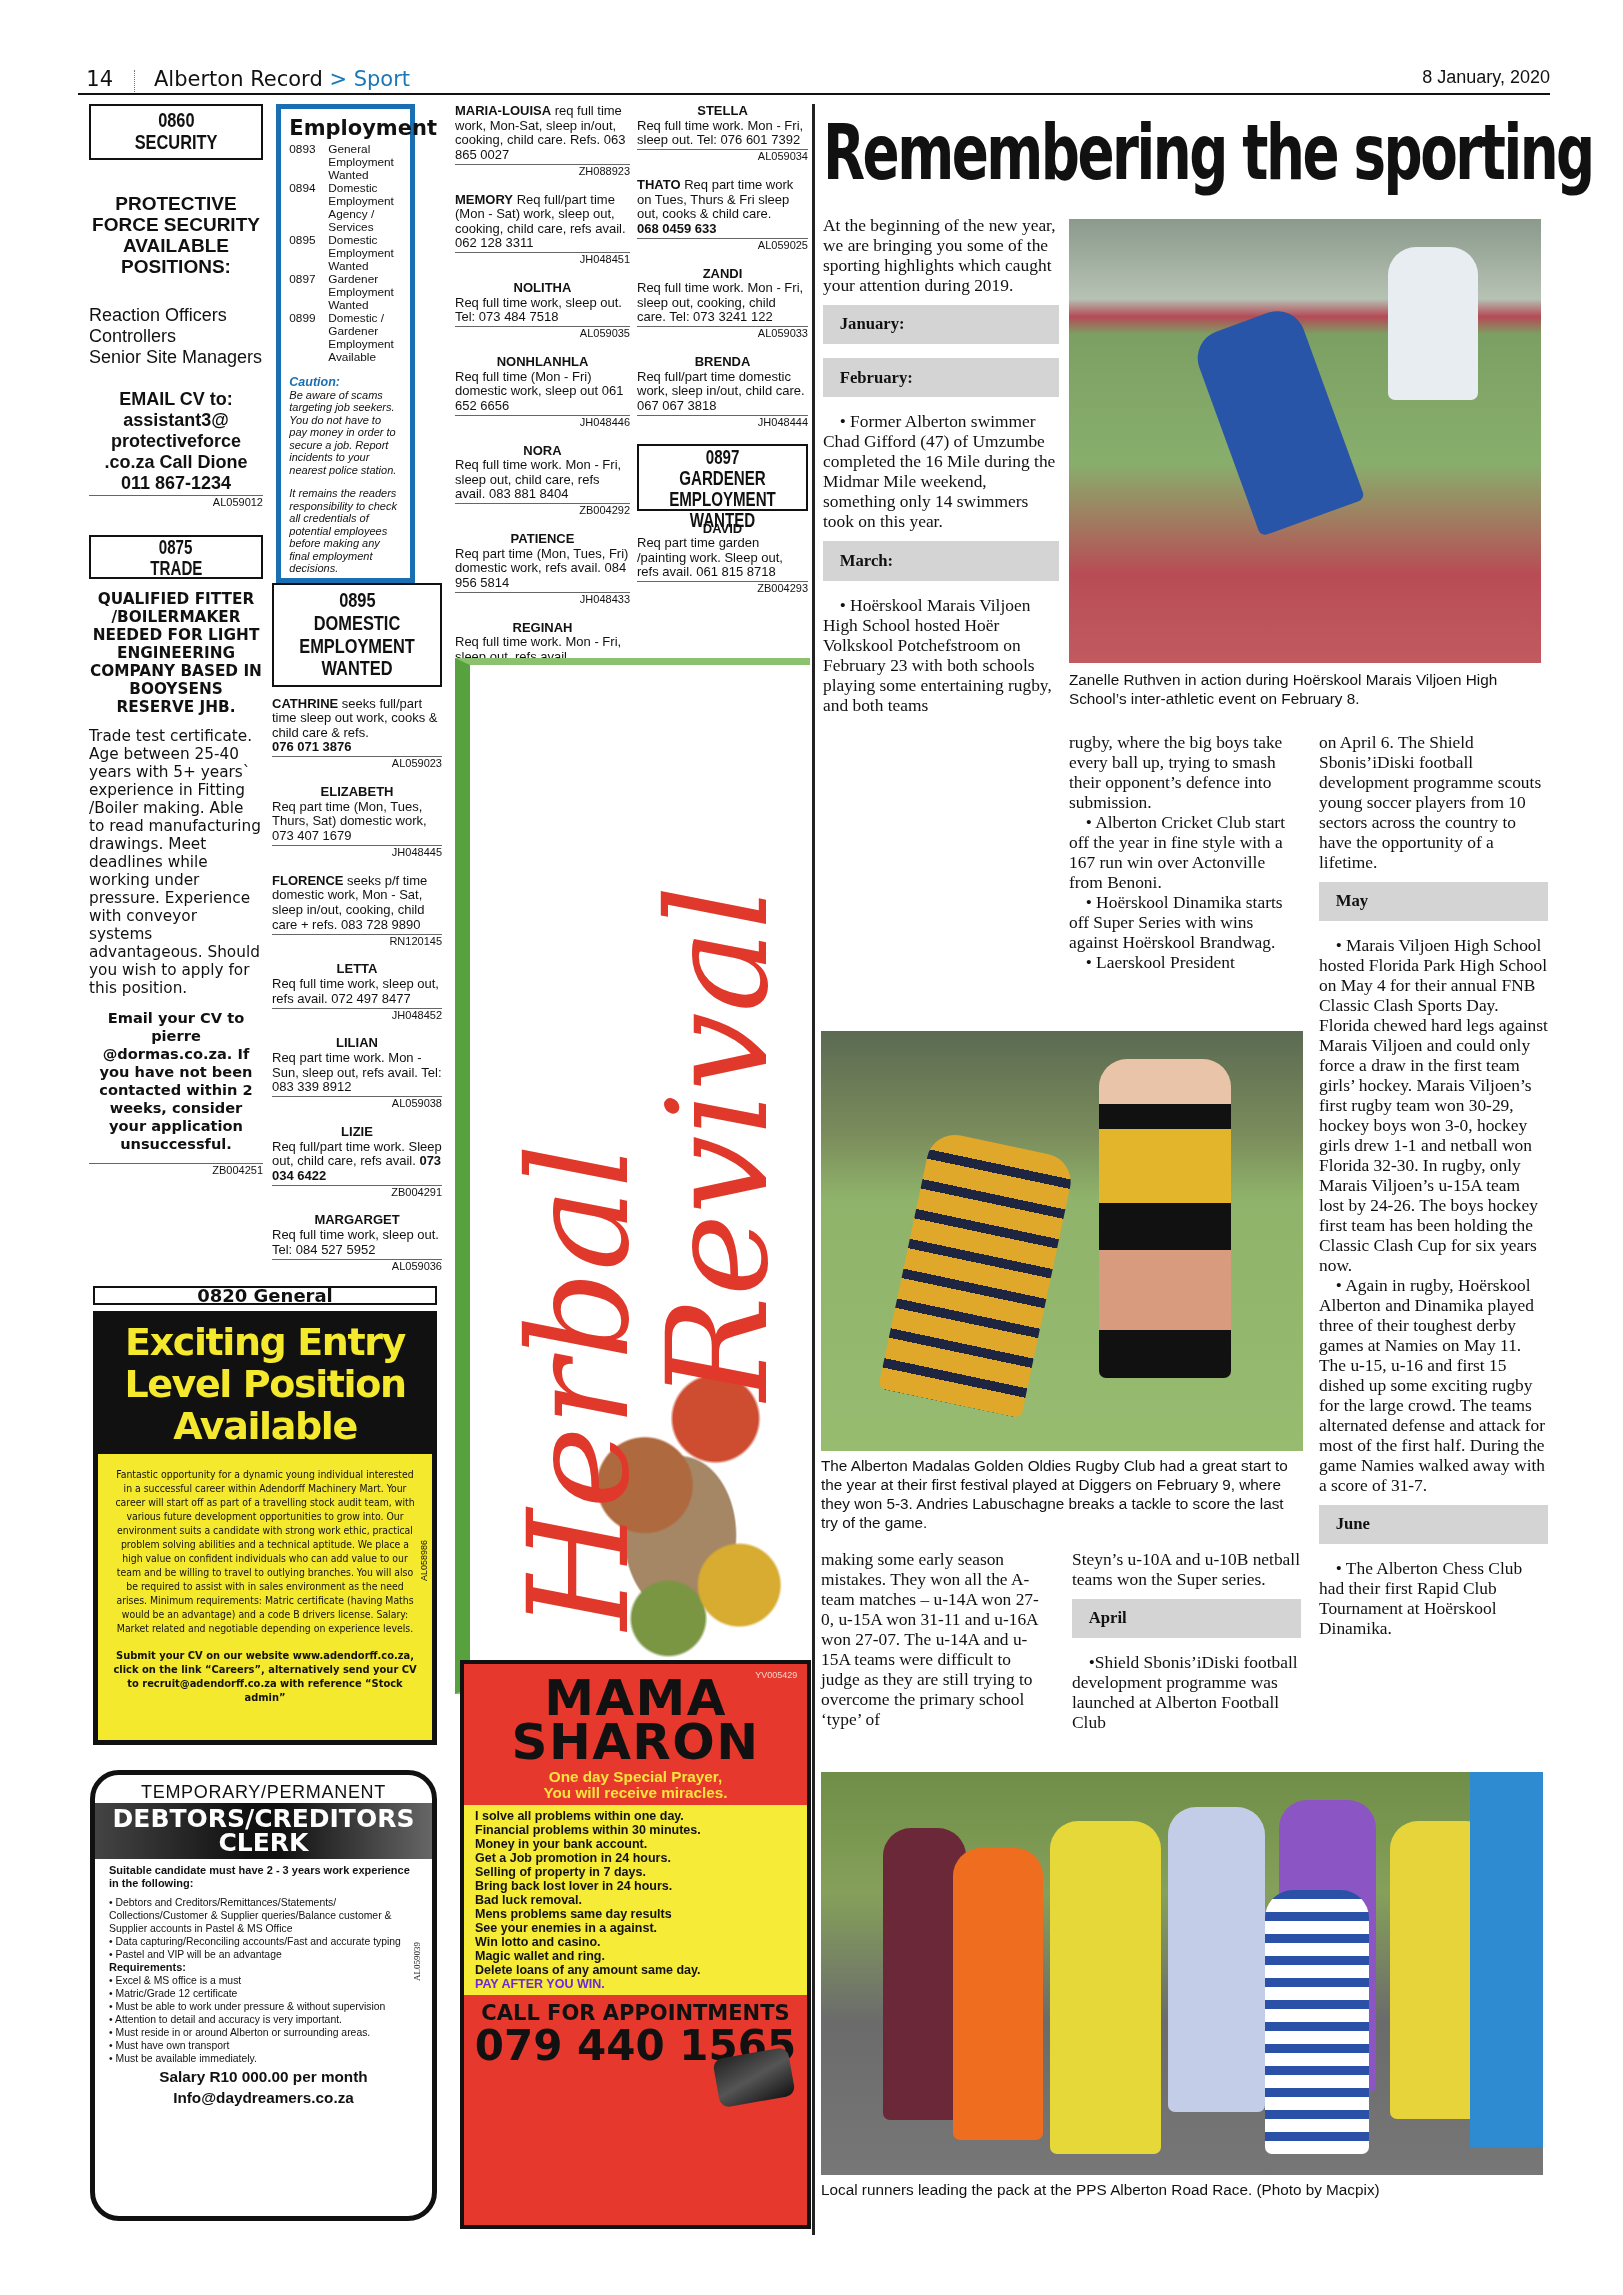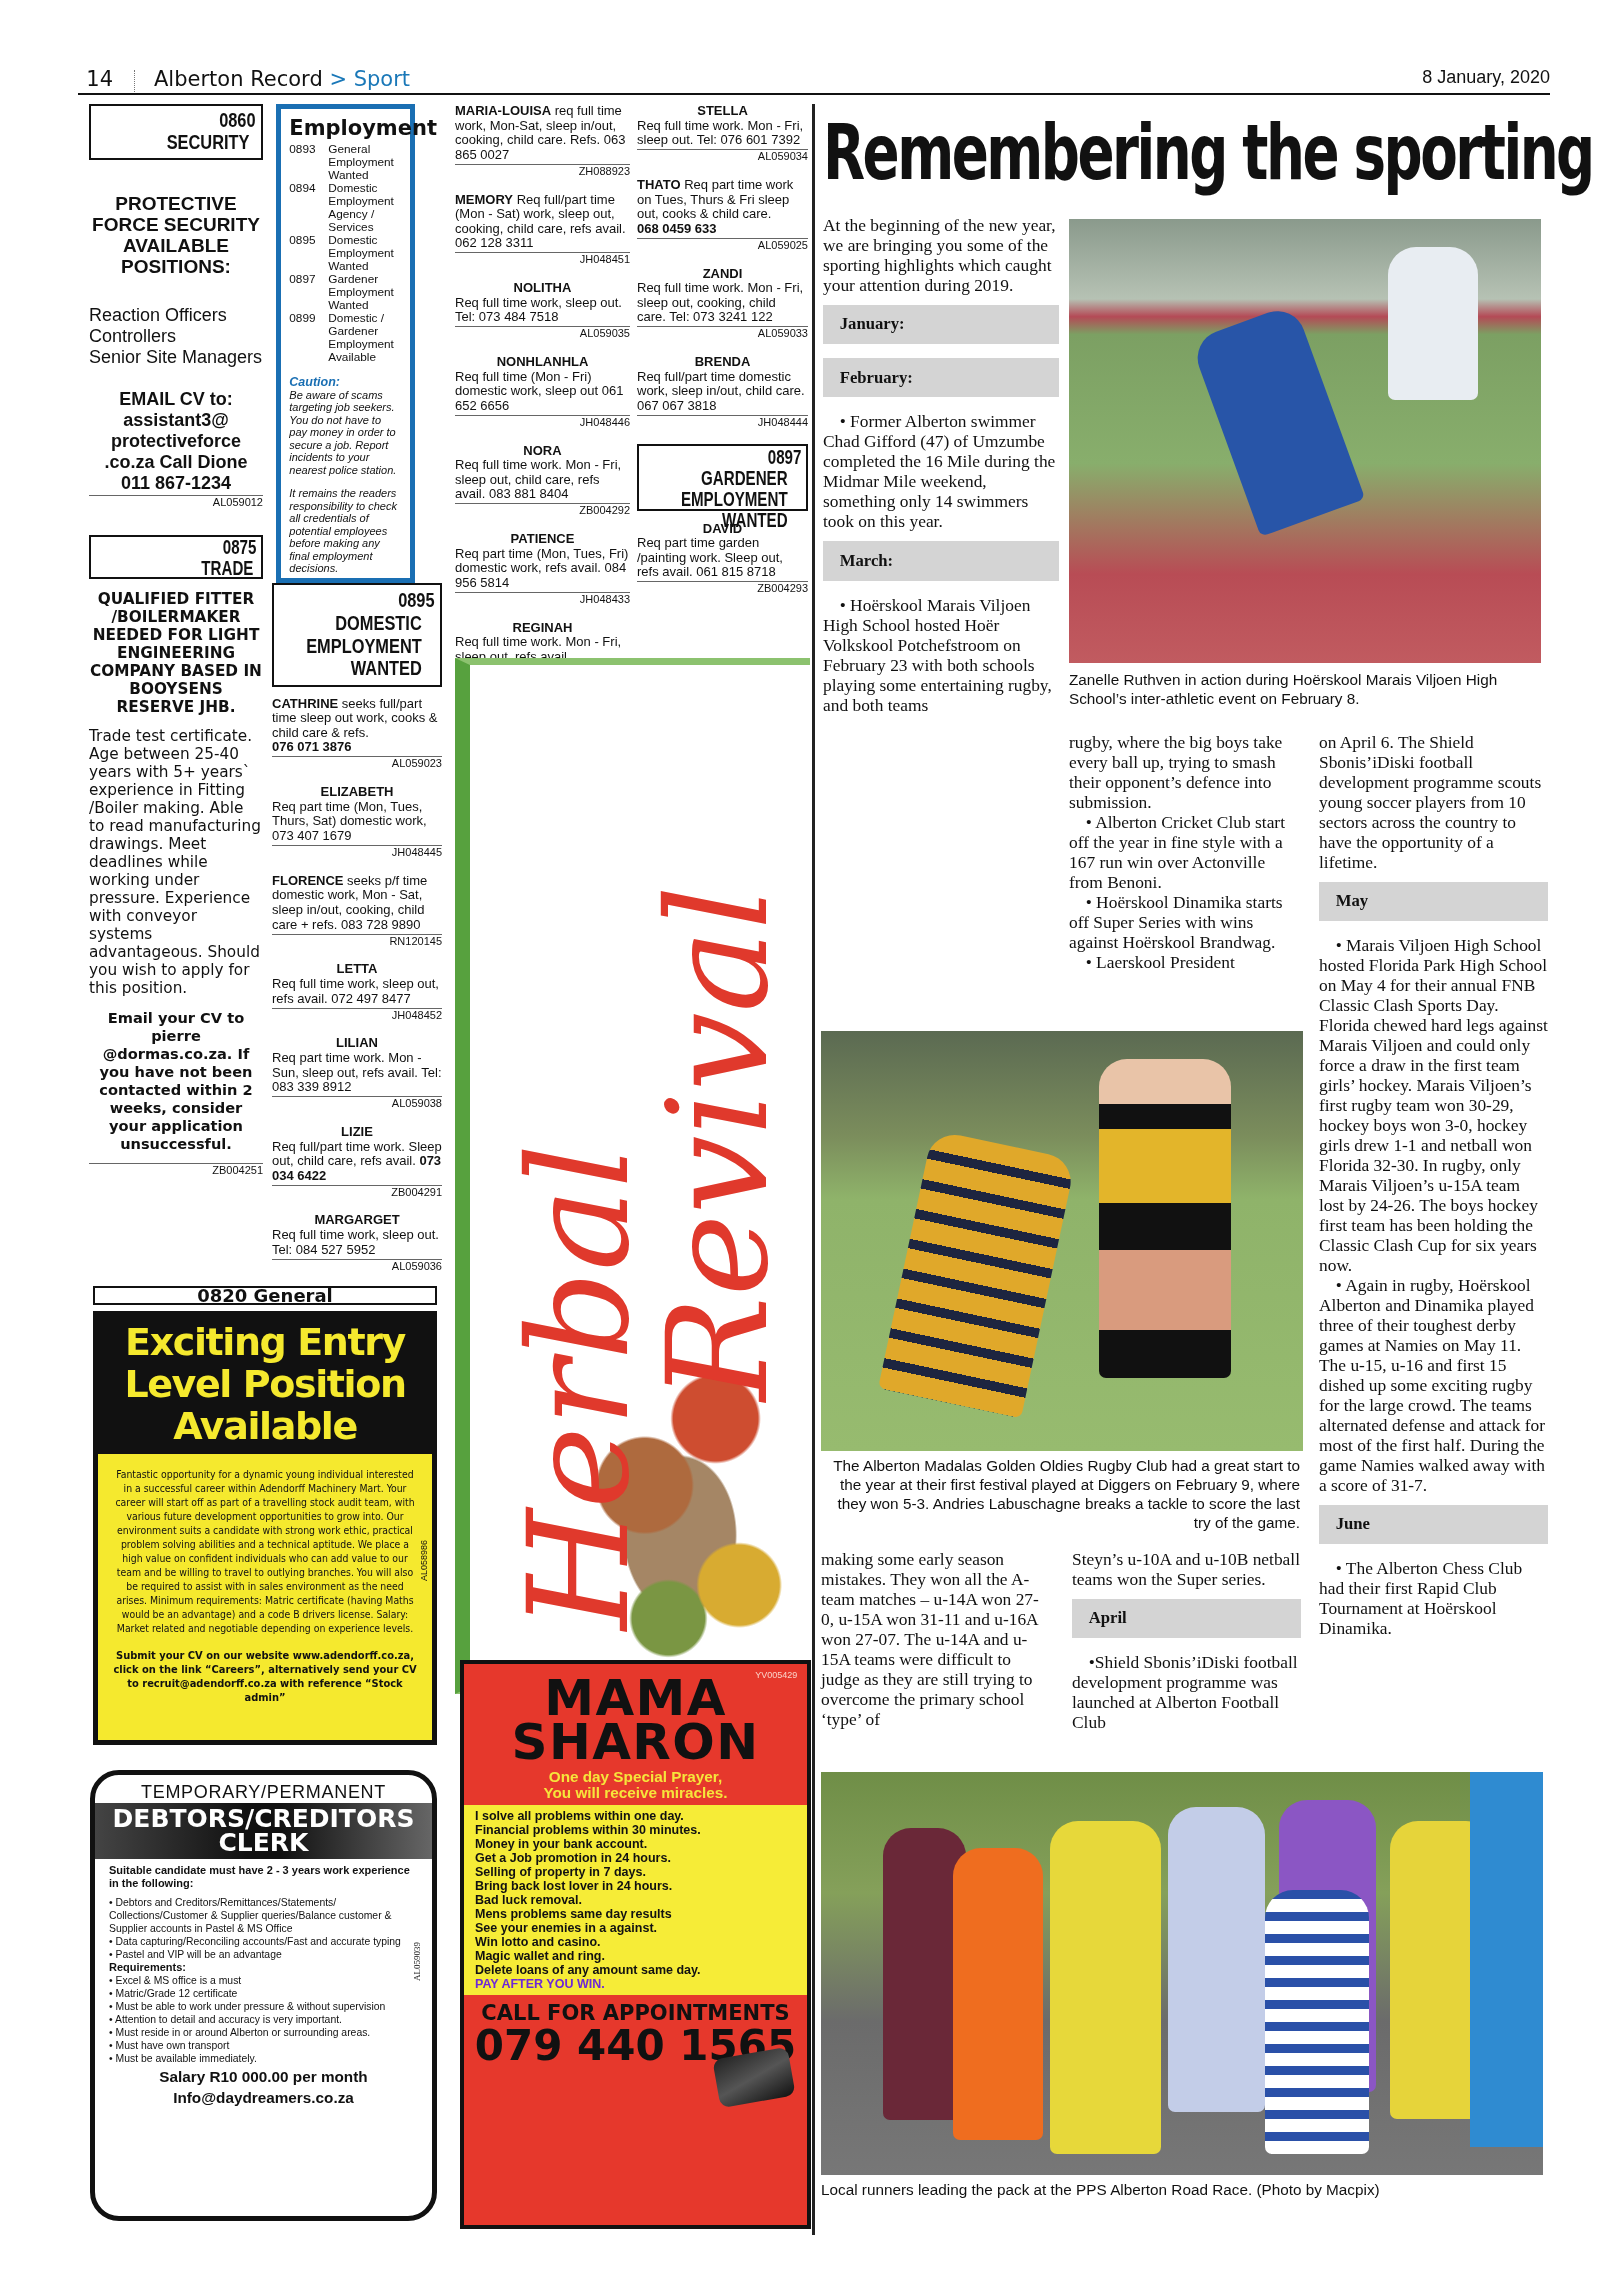--- a/index.html
+++ b/index.html
@@ -6,21 +6,21 @@
   body{width:1624px;height:2295px;background:#fff;position:relative;font-family:"Liberation Sans",sans-serif;color:#111;overflow:hidden;}
   .abs{position:absolute;}
   
   .mast{left:78px;top:67px;width:1472px;height:28px;border-bottom:2.8px solid #111;}
   .mast .pg{position:absolute;left:8.3px;top:0;font-size:21px;font-family:"DejaVu Sans",sans-serif;}
   .mast .sep{position:absolute;left:56px;top:2.8px;height:22px;border-left:1.4px dotted #777;}
   .mast .pub{position:absolute;left:76px;top:0;font-size:21px;font-family:"DejaVu Sans",sans-serif;}
   .mast .sec{color:#1a78b8;}
   .mast .date{position:absolute;right:0;top:0;font-size:18px;font-family:"Liberation Sans",sans-serif;}
   
-  .catbox{border:2.8px solid #111;text-align:right;font-family:"Liberation Sans",sans-serif;font-weight:bold;line-height:1.08;}
+  .catbox{border:2.8px solid #111;text-align:center;font-family:"Liberation Sans",sans-serif;font-weight:bold;line-height:1.08;}
   .cond{transform:scaleX(.78);display:inline-block;}
   .ref{text-align:right;font-size:11px;border-top:0.7px solid #666;margin-top:1.4px;padding-top:0;line-height:12.5px;}
   .ad{font-size:13px;line-height:14.6px;margin-bottom:15.3px;}
   .ad b.n{font-weight:bold;}
   .ad .hd{text-align:center;font-weight:bold;font-size:13px;}
   
   .col1{left:89px;top:104px;width:174px;}
   .sec-text{font-size:18px;line-height:21px;}
   .bold-c{font-weight:bold;text-align:center;}
   
@@ -281,21 +281,21 @@
   <p class="ind">• Marais Viljoen High School hosted Florida Park High School on May 4 for their annual FNB Classic Clash Sports Day. Florida chewed hard legs against Marais Viljoen and could only force a draw in the first team girls’ hockey. Marais Viljoen’s first rugby team won 30-29, hockey boys won 3-0, hockey girls drew 1-1 and  netball won Florida 32-30. In rugby, only Marais Viljoen’s u-15A team lost by 24-26. The boys hockey first team has been holding the Classic Clash Cup for six years now.</p>
   <p class="ind">• Again in rugby, Hoërskool Alberton and Dinamika played three of their toughest derby games at Namies on May 11. The u-15, u-16 and first 15 dished up some exciting rugby for the large crowd. The teams alternated defense and attack for most of the first half. During the game Namies walked away with a score of 31-7.</p>
   <div class="month">June</div>
   <p class="ind">• The Alberton Chess Club had their first Rapid Club Tournament at Hoërskool Dinamika.</p>
 </div>
 
 <div class="abs photo rugby" style="left:821px;top:1031px;width:482px;height:420px;">
   <div class="fig" style="left:83px;top:111px;width:146px;height:264px;background:repeating-linear-gradient(0deg,#e0a82a 0 21px,#1d2540 21px 30.5px);transform:rotate(12deg);"></div>
   <div class="fig" style="left:278px;top:28px;width:132px;height:319px;background:linear-gradient(180deg,#e9c4a8 0 14%,#111 14% 22%,#e3b52a 22% 45%,#111 45% 60%,#d99b7e 60% 85%,#111 85%);"></div>
 </div>
-<div class="abs cap" style="left:821px;top:1456px;width:479px;text-align:right;">The Alberton Madalas Golden Oldies Rugby Club had a great start to the year at their first festival played at Diggers on February 9, where they won 5-3. Andries Labuschagne breaks a tackle to score the last try of the game.</div>
+<div class="abs cap" style="left:821px;top:1456px;width:479px;">The Alberton Madalas Golden Oldies Rugby Club had a great start to the year at their first festival played at Diggers on February 9, where they won 5-3. Andries Labuschagne breaks a tackle to score the last try of the game.</div>
 
 <div class="abs art" style="left:821px;top:1549px;width:229px;">
   <p>making some early season mistakes. They won all the A-team matches – u-14A won 27-0, u-15A won 31-11 and u-16A won 27-07. The u-14A and u-15A teams were difficult to judge as they are still trying to overcome the primary school ‘type’ of</p>
 </div>
 <div class="abs art" style="left:1072px;top:1549px;width:229px;">
   <p>Steyn’s u-10A and u-10B netball teams won the Super series.</p>
   <div class="month">April</div>
   <p class="ind">•Shield Sbonis’iDiski football development programme was launched at Alberton Football Club</p>
 </div>
 

